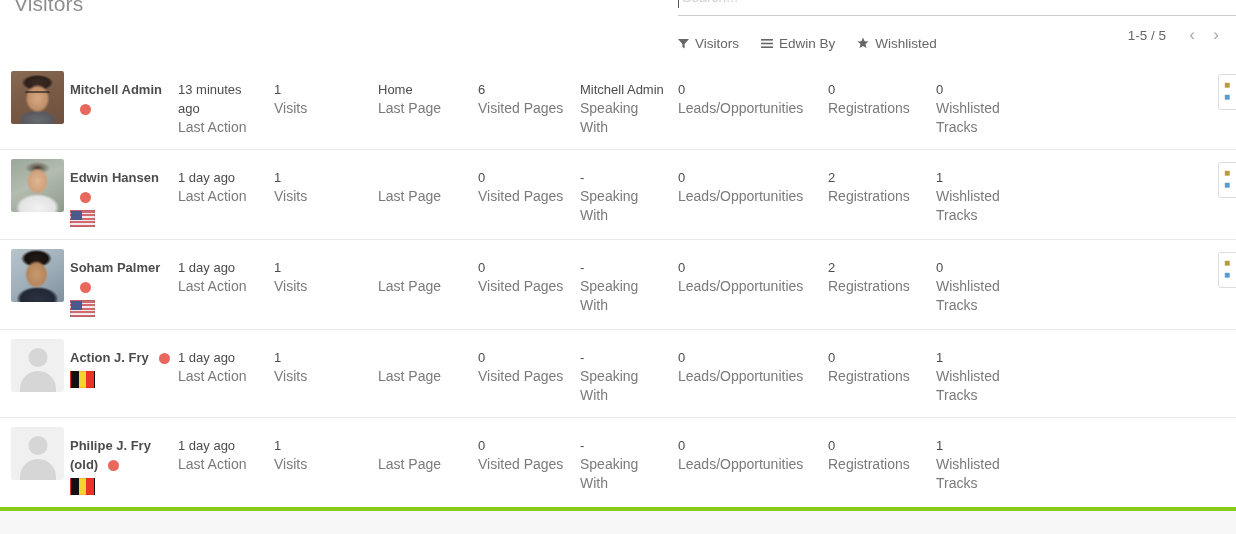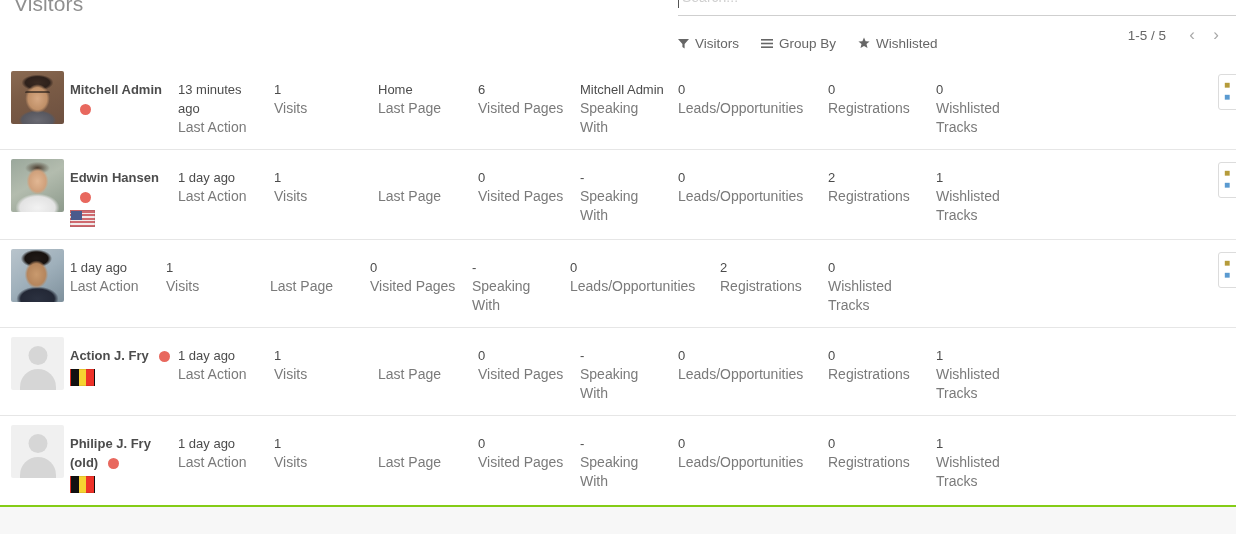--- a/index.html
+++ b/index.html
@@ -119,21 +119,21 @@
     left: 0;
     top: 62px;
     width: 1236px;
     height: 472px;
     background: #f7f7f7;
     overflow: hidden;
   }
 
   .visitor-list {
     background: #ffffff;
-    border-bottom: 2px solid #84cc16;
+    border-bottom: 4px solid #84cc16;
   }
 
   .visitor-row {
     position: relative;
     display: flex;
     align-items: flex-start;
     border-bottom: 1px solid #e6e6e6;
     background: #fff;
     padding: 0;
   }
@@ -339,21 +339,21 @@
     </div>
 
     <div class="filter-btn">
       <span class="ic">
         <svg width="12" height="11" viewBox="0 0 12 11">
           <rect x="0" y="1" width="12" height="1.6" fill="#666"></rect>
           <rect x="0" y="4.7" width="12" height="1.6" fill="#666"></rect>
           <rect x="0" y="8.4" width="12" height="1.6" fill="#666"></rect>
         </svg>
       </span>
-      <span>Group By</span>
+      <span>Edwin By</span>
     </div>
 
     <div class="filter-btn">
       <span class="ic">
         <svg width="12" height="12" viewBox="0 0 12 12">
           <polygon points="6,0.4 7.6,4.2 11.6,4.5 8.5,7.1 9.5,11 6,8.9 2.5,11 3.5,7.1 0.4,4.5 4.4,4.2" fill="#666"></polygon>
         </svg>
       </span>
       <span>Wishlisted</span>
     </div>
@@ -460,20 +460,24 @@
           <div class="side-button">
             <span class="sb-ic">■</span>
             <span class="sb-ic2">■</span>
           </div>
         </div>
       </div>
       <div class="visitor-row">
         <div class="cell-avatar">
           <div class="avatar photo-3"></div>
         </div>
+        <div class="cell-name">
+          <div class="name-line"><span class="name-text">Soham Palmer</span><span class="status-dot"></span></div>
+          <span class="flag us"></span>
+        </div>
         <div class="cell c-lastaction">
           <div class="cell-val">1 day ago</div>
           <div class="cell-lbl">Last Action</div>
         </div>
         <div class="cell c-visits">
           <div class="cell-val">1</div>
           <div class="cell-lbl">Visits</div>
         </div>
         <div class="cell c-lastpage">
           <div class="cell-val"></div>

